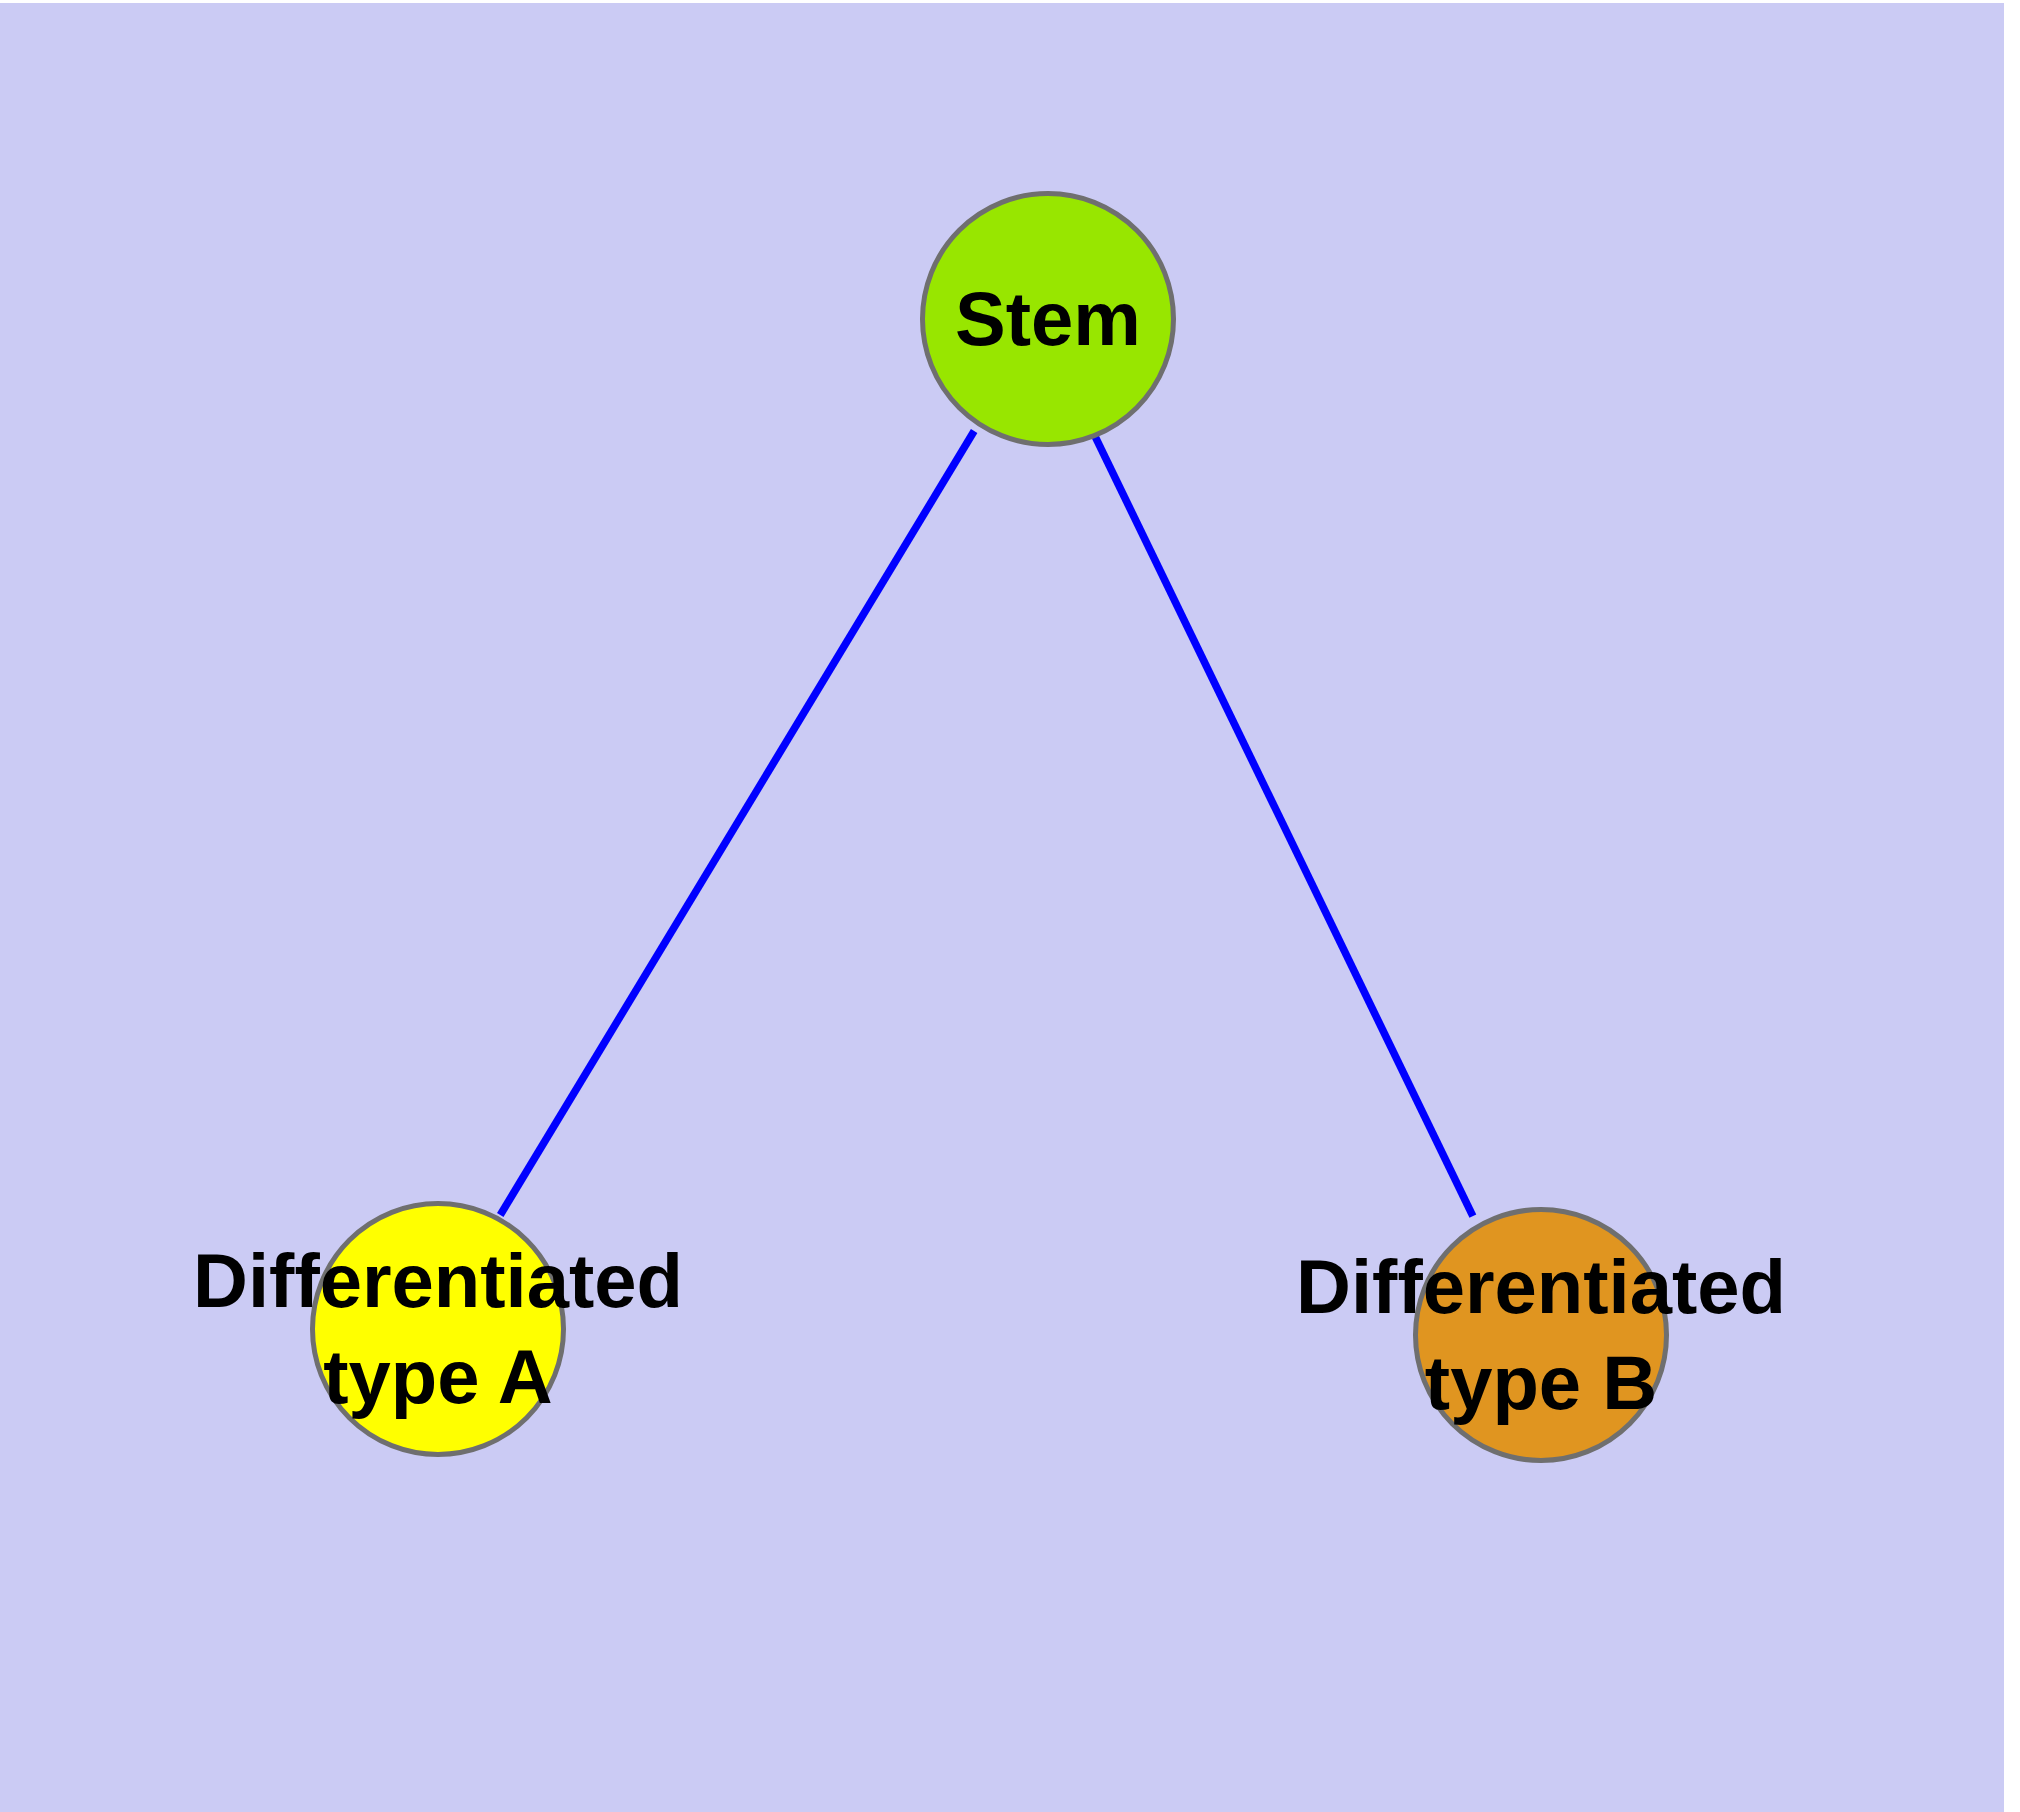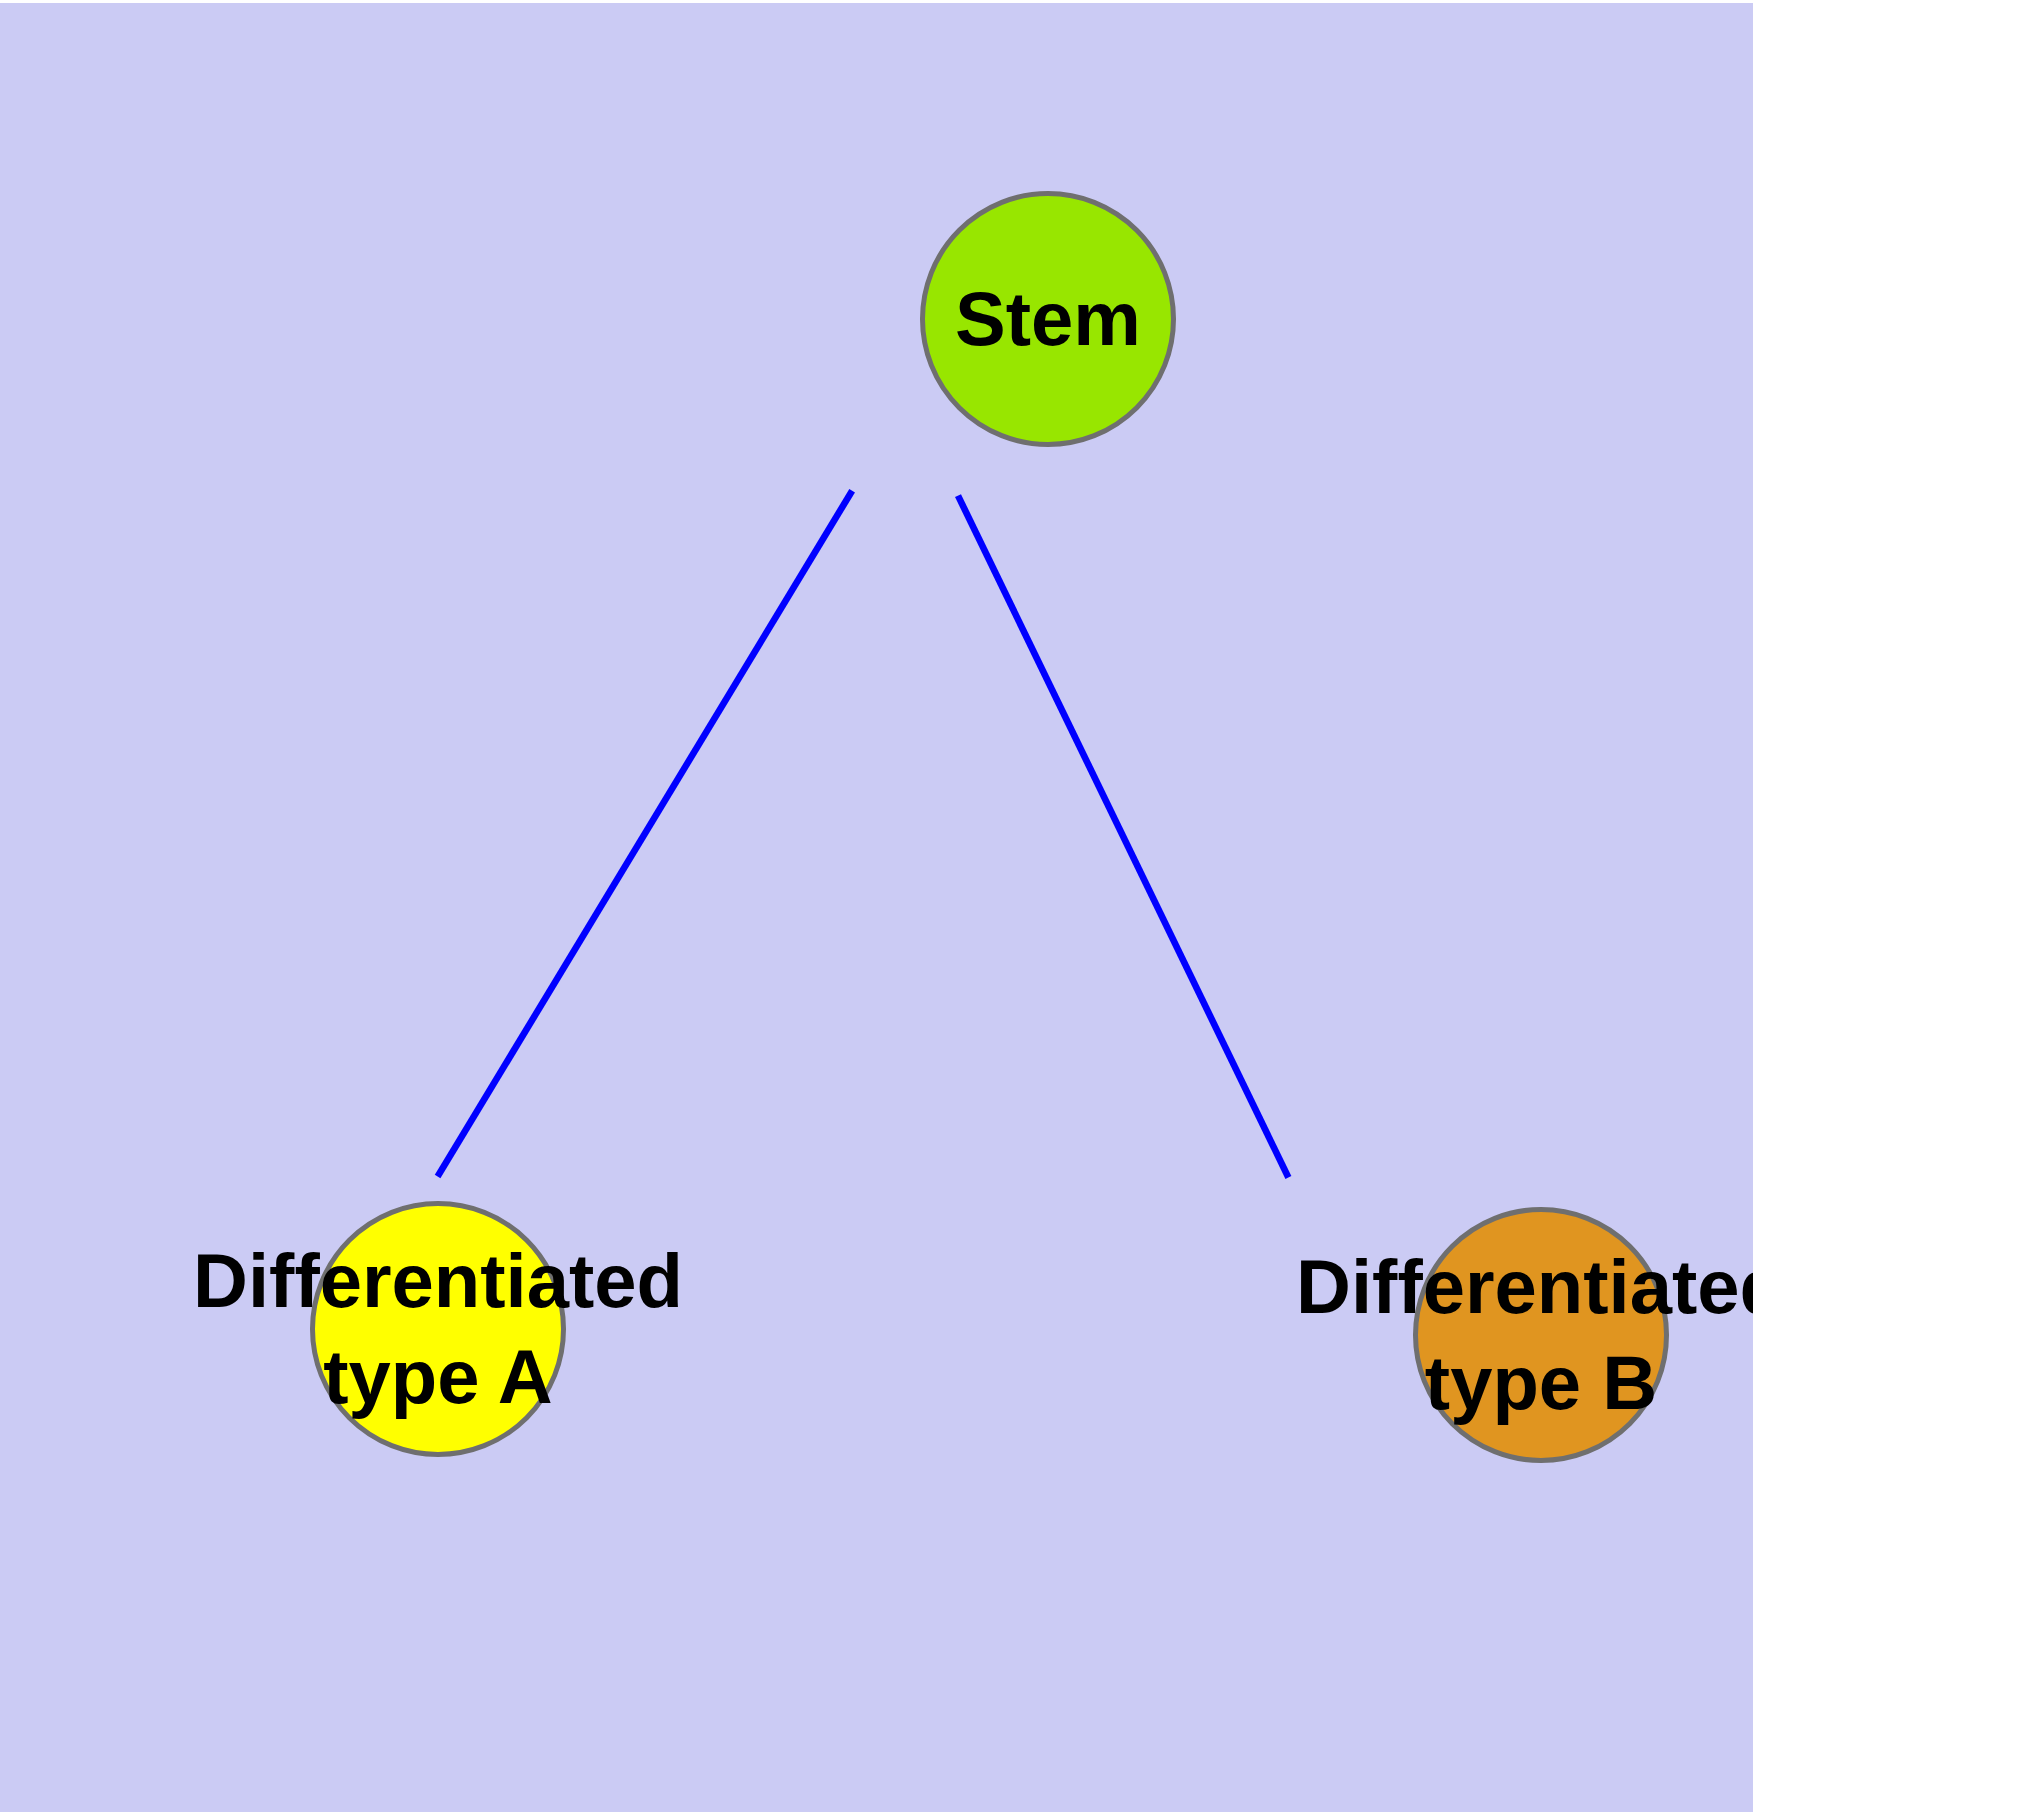--- a/index.html
+++ b/index.html
@@ -3,21 +3,21 @@
 <meta charset="utf-8">
 <style>
   html, body {
     margin: 0;
     padding: 0;
     background: #ffffff;
     font-family: "Liberation Sans", sans-serif;
   }
   #canvas {
     position: relative;
-    width: 1753px;
+    width: 2004px;
     height: 1812px;
     background: #CBCBF4;
     border-top: 3.4px solid #ffffff;
     box-sizing: border-box;
     overflow: hidden;
   }
   #edges-layer {
     position: absolute;
     left: 0;
     top: 0;

